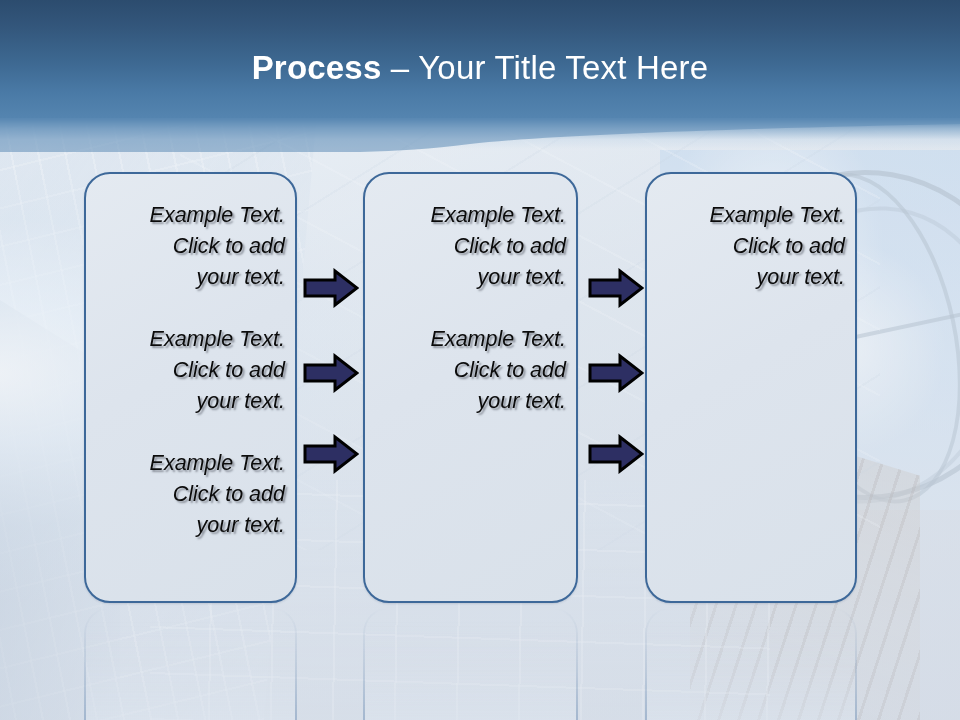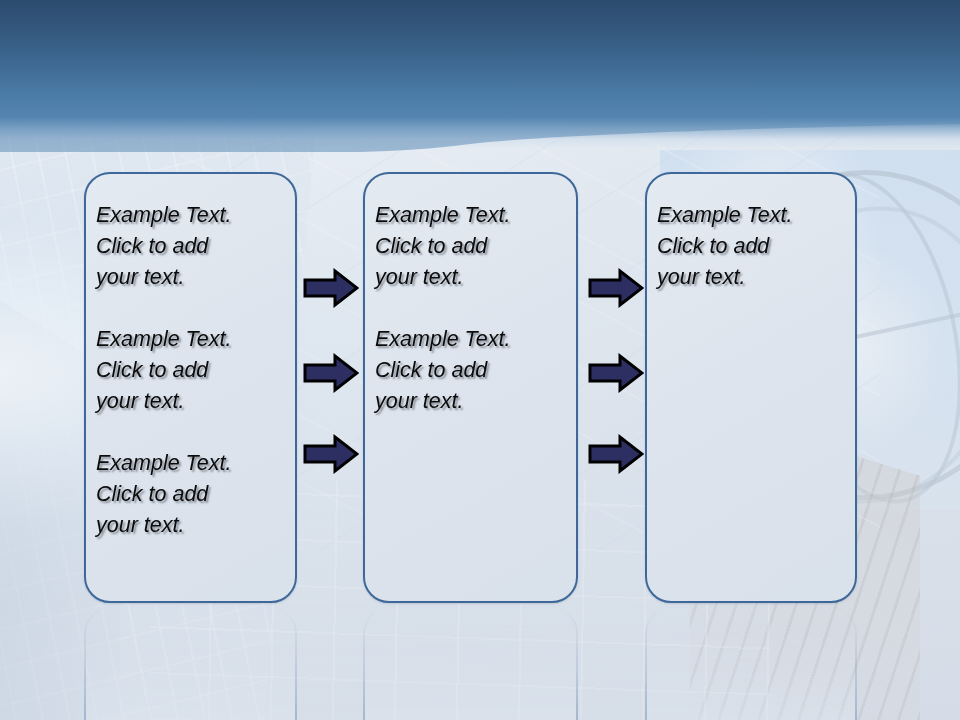--- a/index.html
+++ b/index.html
@@ -230,21 +230,21 @@
     position: absolute;
     background: linear-gradient(150deg, #e4eaf1 0%, #dde4ed 45%, #d9e1ea 100%);
     border: 2.5px solid #3d6899;
     border-radius: 26px;
     box-shadow: 0 1px 2px rgba(60,80,110,0.18);
   }
   .box-inner {
     position: absolute;
     left: 10px; right: 10px;
     top: 26px;
-    text-align: left;
+    text-align: right;
   }
   .para {
     font-style: italic;
     font-weight: 400;
     font-size: 21.5px;
     line-height: 31px;
     color: #0b0b0b;
     text-shadow: 2px 2px 2px rgba(110,115,125,0.75);
     margin-bottom: 31px;
     white-space: pre-line;
@@ -310,20 +310,21 @@
   <div class="bg-wash"></div>
 
   <div class="header"></div>
   <div class="header-fade"></div>
   <div class="header-curve">
     <svg width="960" height="34" viewBox="0 0 960 34" xmlns="http://www.w3.org/2000/svg" aria-hidden="true">
       <path d="M0,0 L960,0 L960,6 C760,10 560,16 470,26 C430,31 400,33 360,34 L0,34 Z" fill="rgba(95,140,182,0.55)"></path>
     </svg>
   </div>
 
+  <h1 class="title"><span class="t-strong">Process</span><span class="t-rest"> – Your Title Text Here</span></h1>
 
   <div class="reflection" id="refl1"></div>
   <div class="reflection" id="refl2"></div>
   <div class="reflection" id="refl3"></div>
 
   <div class="box" id="box1">
     <div class="box-inner">
       <p class="para">Example Text.
 Click  to add
 your text.</p>

